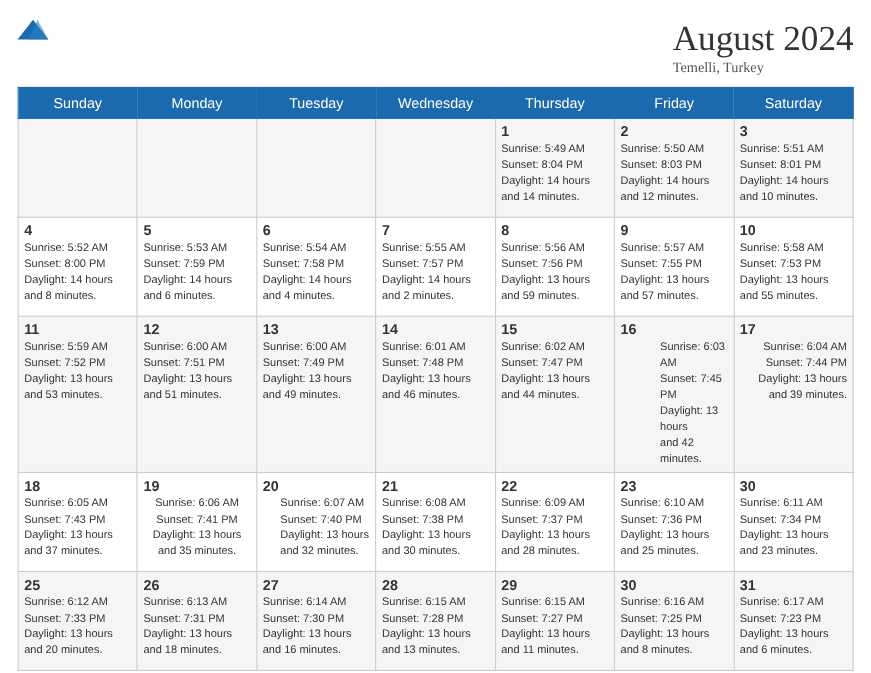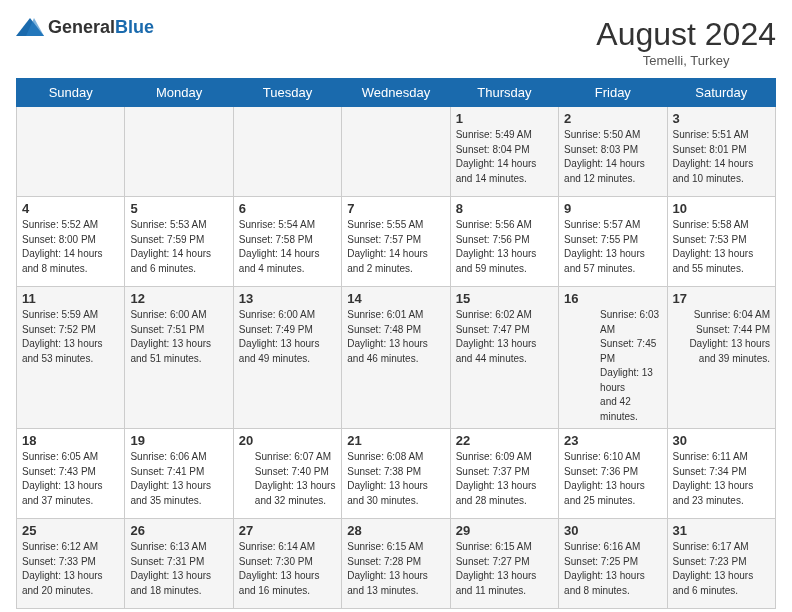--- a/index.html
+++ b/index.html
@@ -19,21 +19,22 @@
     .logo {
       display: flex;
       align-items: center;
       gap: 4px;
     }
     .logo-icon {
       width: 28px;
       height: 22px;
     }
     .title-block {
-      text-align: center;
+      text-align: left;
+      font-family: Liberation Serif, serif;
     }
     .month-year {
       font-size: 32px;
       color: #333;
       font-weight: normal;
     }
     .location {
       font-size: 13px;
       color: #555;
     }
@@ -81,23 +82,20 @@
   </style>
 </head>
 <body>
 
 <div class="header">
   <div class="logo">
     <svg class="logo-icon" viewBox="0 0 28 22" xmlns="http://www.w3.org/2000/svg">
       <polygon points="14,2 28,20 0,20" fill="#1a6aad"></polygon>
       <polygon points="18,2 28,20 10,20" fill="#2980c4" opacity="0.6"></polygon>
     </svg>
-    <div>
-      <span style="font-size:18px;font-weight:bold;color:#333;">General</span><span style="font-size:18px;font-weight:bold;color:#1a6aad;">Blue</span>
-    </div>
   </div>
   <div class="title-block">
     <div class="month-year">August 2024</div>
     <div class="location">Temelli, Turkey</div>
   </div>
 </div>
 
 <table>
   <thead>
     <tr id="header-row">
@@ -243,21 +241,21 @@
       <tr>
         <td>
           <span class="day-number">18</span>
           <div class="day-info" style="white-space: pre-line;">Sunrise: 6:05 AM
 Sunset: 7:43 PM
 Daylight: 13 hours
 and 37 minutes.</div>
         </td>
         <td>
           <span class="day-number">19</span>
-          <div class="day-info" style="white-space: pre-line;">Sunrise: 6:06 AM
+          <div class="day-info" style="white-space: pre-line; text-align: center;">Sunrise: 6:06 AM
 Sunset: 7:41 PM
 Daylight: 13 hours
 and 35 minutes.</div>
         </td>
         <td>
           <span class="day-number">20</span>
           <div class="day-info" style="white-space: pre-line; margin-left: 16px;">Sunrise: 6:07 AM
 Sunset: 7:40 PM
 Daylight: 13 hours
 and 32 minutes.</div>

